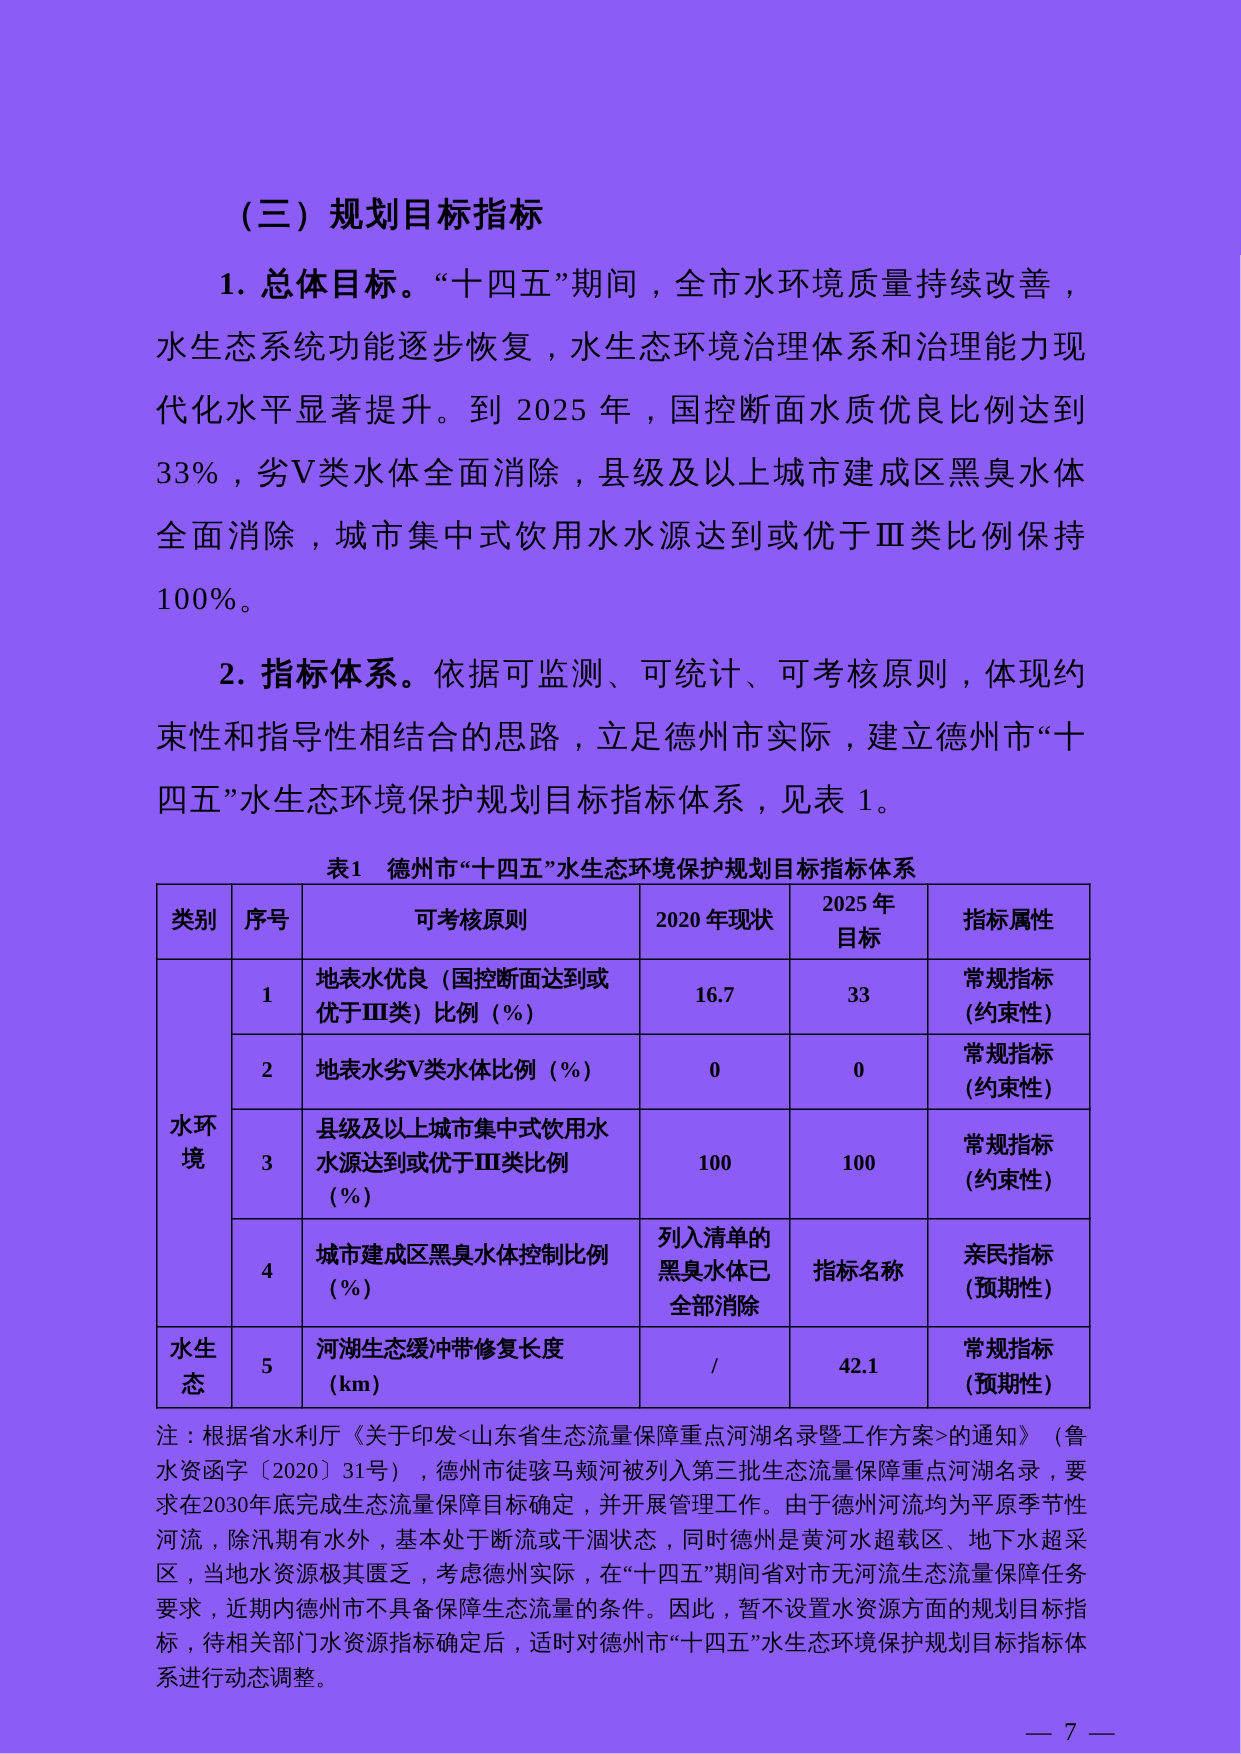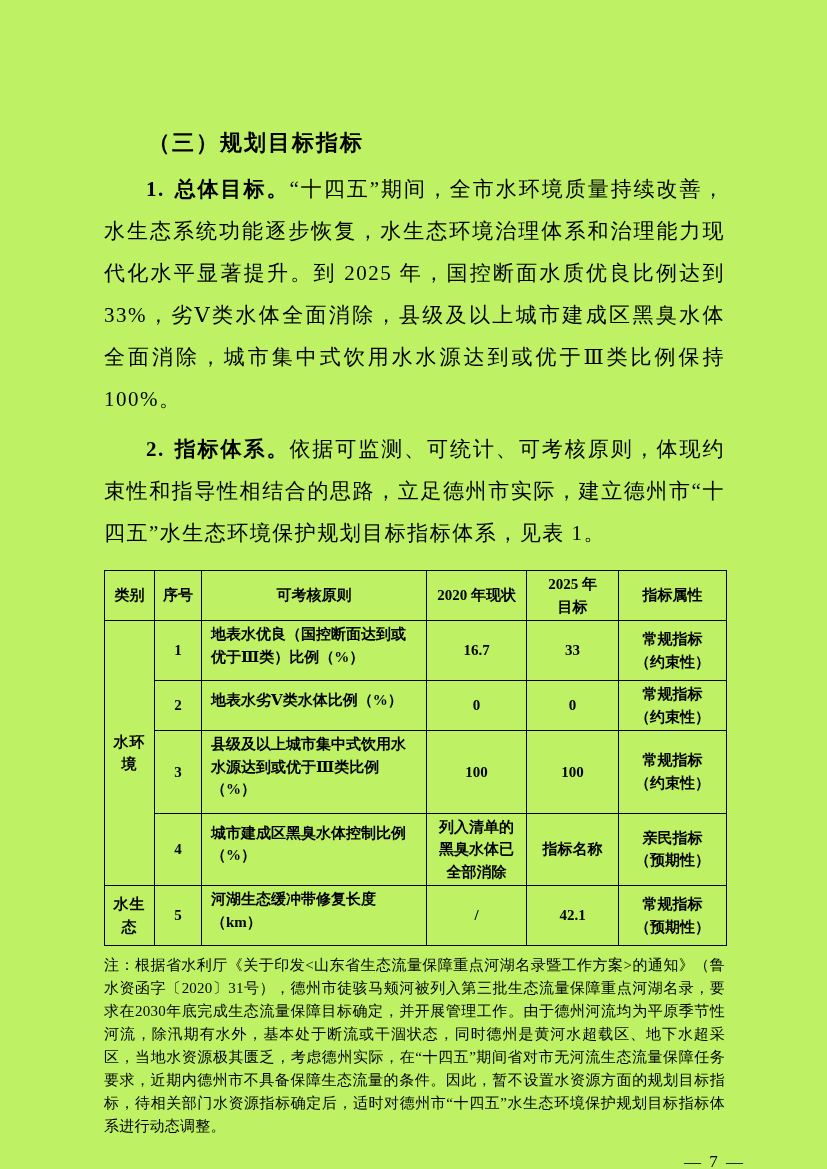--- a/index.html
+++ b/index.html
@@ -1,20 +1,20 @@
 <!DOCTYPE html>
 <html><head>
 <meta charset="utf-8">
 <style>
   html, body { margin: 0; padding: 0; background: #ffffff; }
   .page {
     position: relative;
     width: 827px;
     height: 1169px;
-    background: #bef264;
+    background: #8b5cf6;
     box-sizing: border-box;
     padding: 126px 102px 0 104px;
     font-family: "Liberation Serif", "DejaVu Serif", serif;
     color: #000;
     overflow: hidden;
   }
   .heading {
     font-size: 22px;
     line-height: 34px;
     margin: 0;
@@ -34,37 +34,37 @@
   .lead { font-weight: 700; }
   .table-title {
     font-size: 15px;
     font-weight: 700;
     text-align: center;
     margin-top: 16px;
     letter-spacing: 1px;
   }
   table.indicator {
     border-collapse: collapse;
-    margin-top: 16px;
+    margin-top: 0;
     width: 622px;
     table-layout: fixed;
     font-size: 15px;
     font-weight: 700;
   }
   table.indicator th, table.indicator td {
     border: 1.5px solid #000;
     text-align: center;
     vertical-align: middle;
     padding: 2px 3px;
     white-space: pre-line;
     line-height: 1.5;
   }
   table.indicator td.name {
     text-align: left;
-    padding: 2px 6px 12px 9px;
+    padding: 2px 6px 2px 9px;
   }
   table.indicator td.cat {
     padding: 2px 6px;
     word-break: break-all;
     letter-spacing: 1px;
   }
   table.indicator thead tr { height: 46px; }
   table.indicator tbody tr:nth-child(1) { height: 50px; }
   table.indicator tbody tr:nth-child(2) { height: 44px; }
   table.indicator tbody tr:nth-child(3) { height: 56px; }
@@ -89,20 +89,21 @@
 <body>
 
 <div class="page">
 
   <h2 class="heading">（三）规划目标指标</h2>
 
   <p class="body-para"><span class="num">1.</span><span class="lead">总体目标。</span><span>“十四五”期间，全市水环境质量持续改善，水生态系统功能逐步恢复，水生态环境治理体系和治理能力现代化水平显著提升。到 2025 年，国控断面水质优良比例达到 33%，劣Ⅴ类水体全面消除，县级及以上城市建成区黑臭水体全面消除，城市集中式饮用水水源达到或优于Ⅲ类比例保持 100%。</span></p>
 
   <p class="body-para"><span class="num">2.</span><span class="lead">指标体系。</span><span>依据可监测、可统计、可考核原则，体现约束性和指导性相结合的思路，立足德州市实际，建立德州市“十四五”水生态环境保护规划目标指标体系，见表 1。</span></p>
 
+  <div class="table-title">表1　德州市“十四五”水生态环境保护规划目标指标体系</div>
 
   <table class="indicator">
     <colgroup>
       <col style="width:50px">
       <col style="width:47px">
       <col style="width:225px">
       <col style="width:100px">
       <col style="width:92px">
       <col style="width:108px">
     </colgroup>

